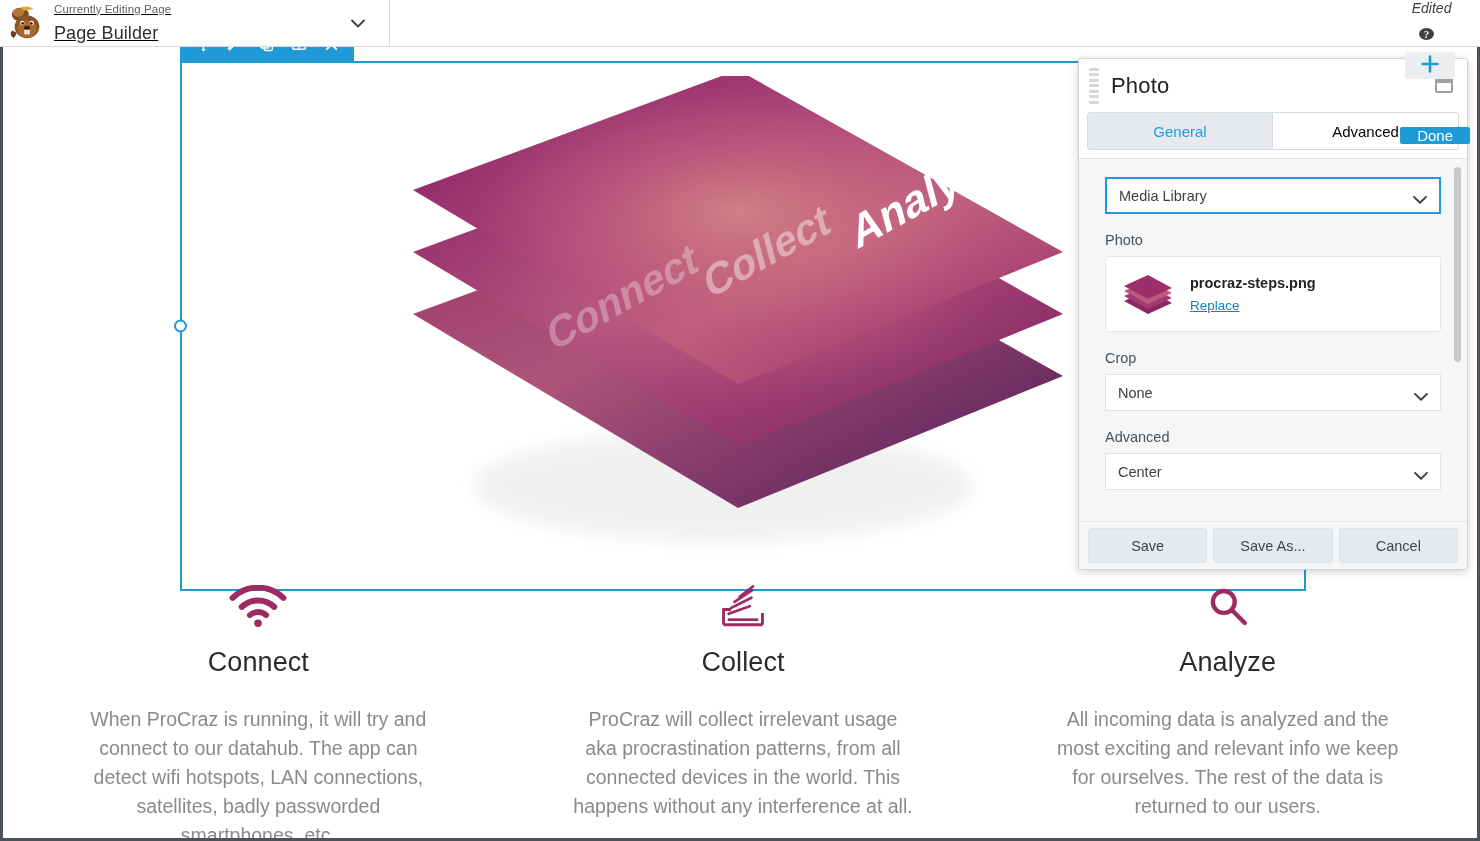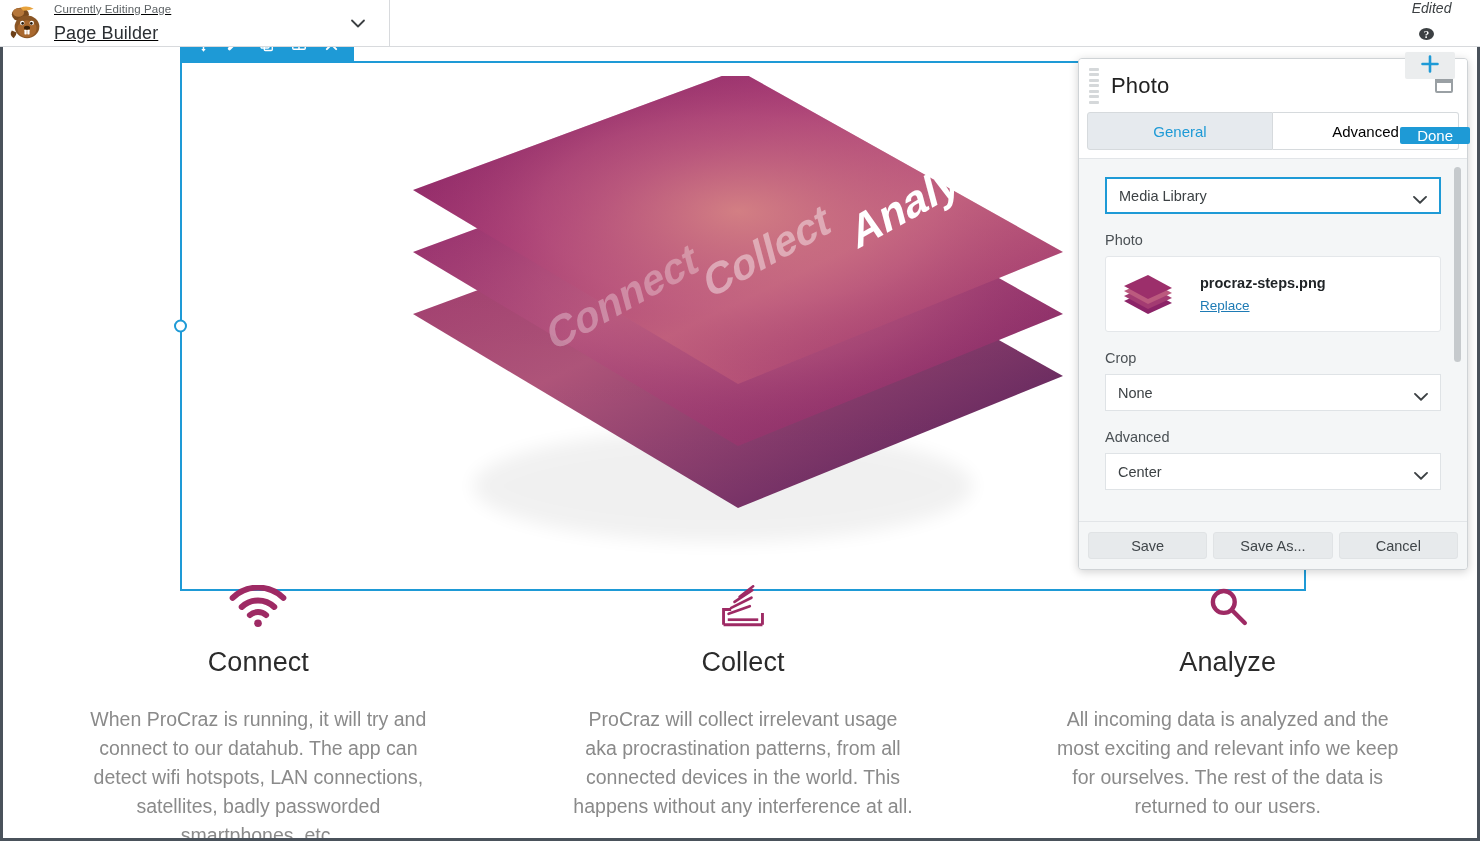--- a/index.html
+++ b/index.html
@@ -211,41 +211,41 @@
     border: 2px solid #1e9ad6;
   }
   .chev {
     position: absolute; right: 12px; top: 50%;
     transform: translateY(-50%);
     width: 14px; height: 9px;
   }
   .photo-card {
     background: #ffffff; border: 1px solid #e4e7ea; border-radius: 3px;
     height: 76px; display: flex; align-items: center;
-    padding: 0 14px; gap: 24px;
+    padding: 0 14px; gap: 14px;
   }
   .thumb { width: 56px; height: 46px; flex: 0 0 56px; }
   .photo-name { font-size: 14.5px; font-weight: bold; color: #1f2326; }
   .photo-replace {
     font-size: 13.5px; color: #1e7bb5; text-decoration: underline;
     cursor: pointer; display: inline-block; margin-top: 6px;
   }
   .panel-scroll {
     position: absolute; right: 6px; top: 8px;
     width: 7px; height: 195px; border-radius: 4px;
     background: #c6cacd; cursor: pointer;
   }
   .panel-foot {
     flex: 0 0 48px; height: 48px;
     background: #f4f6f7; border-top: 1px solid #e2e5e8;
     display: flex; align-items: center; gap: 6px;
     padding: 0 9px;
   }
   .pbtn {
-    flex: 1 1 33.33%; height: 27px;
+    flex: 1 1 33.33%; height: 35px;
     background: #e7eaec; border: 1px solid #e0e3e5;
     border-radius: 3px; color: #40464a; font-size: 14.5px;
     cursor: pointer; font-family: "Liberation Sans", sans-serif;
   }
 </style>
 </head>
 <body>
 
 <div class="admin-bar">
 

